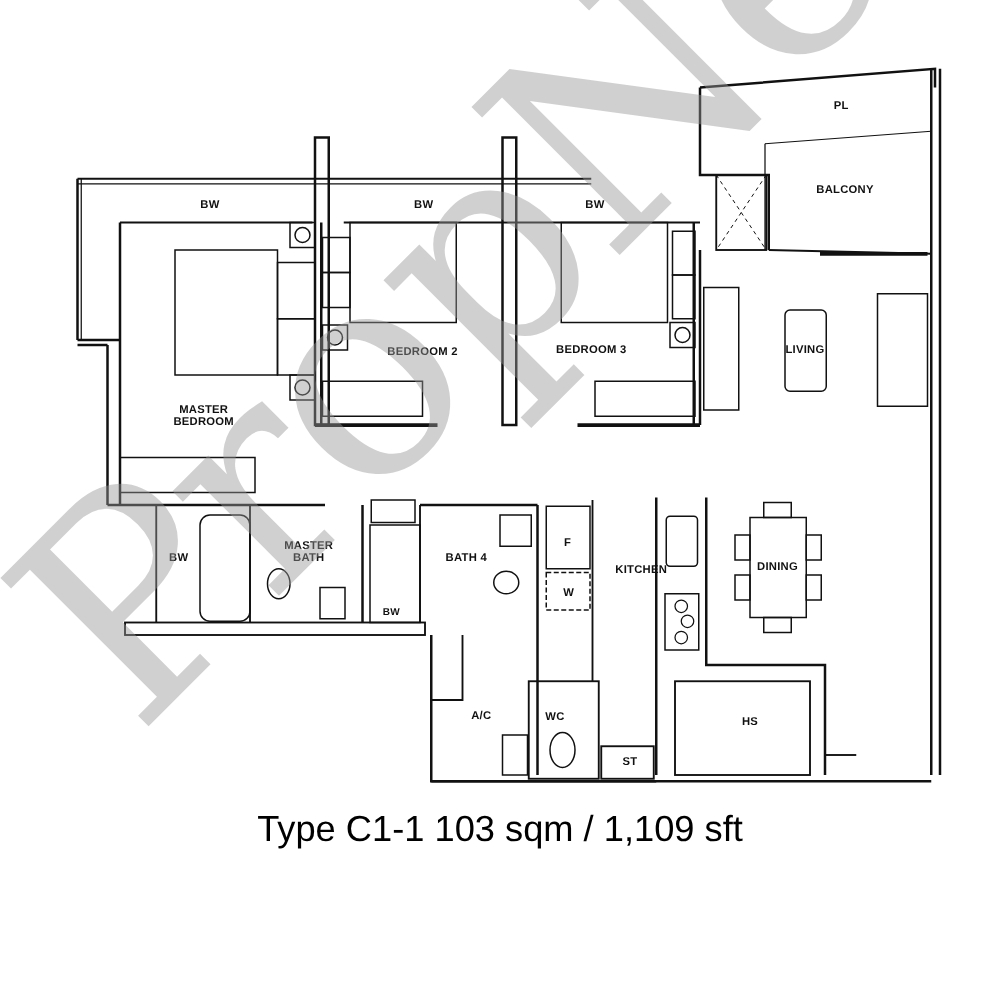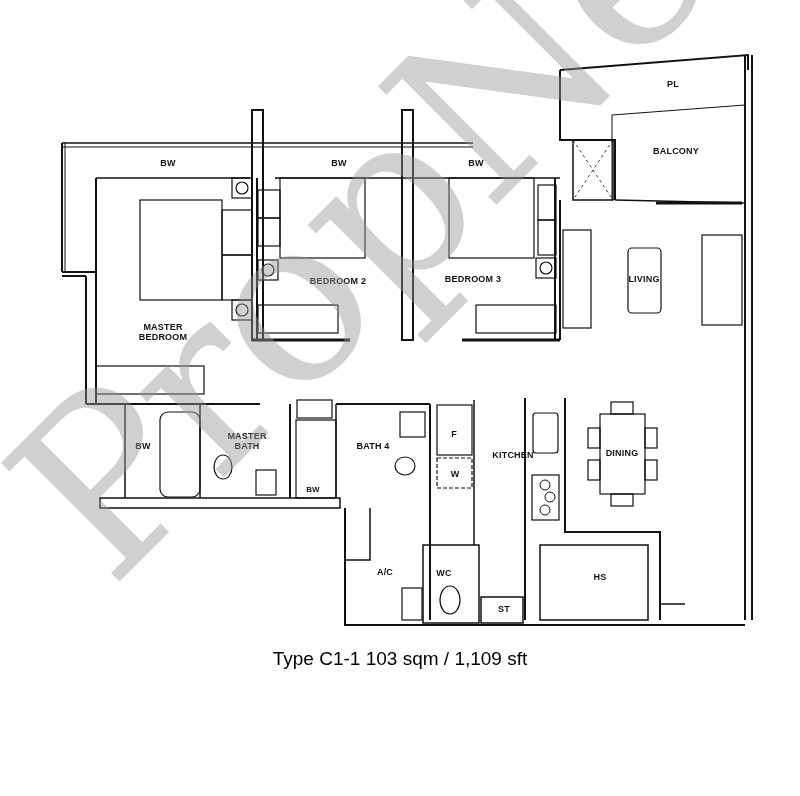--- a/index.html
+++ b/index.html
@@ -1,20 +1,20 @@
 <!DOCTYPE html>
 <html><head>
 <meta charset="utf-8">
 <style>
   html,body{margin:0;padding:0;background:#fff;}
   body{width:800px;height:796px;position:relative;overflow:hidden;font-family:"Liberation Sans",sans-serif;}
   #plan{position:absolute;left:0;top:0;width:800px;height:796px;}
   .lbl{position:absolute;font-family:"Liberation Sans",sans-serif;font-weight:bold;font-size:9px;color:#111;letter-spacing:0.2px;white-space:nowrap;transform:translate(-50%,-50%);line-height:10px;text-align:center;}
   .lbl.small{font-size:8px;}
-  #caption{position:absolute;left:0;top:648px;width:800px;text-align:center;font-family:"Liberation Sans",sans-serif;font-size:19px;color:#000;}
+  #caption{position:absolute;left:0;top:648px;width:800px;text-align:center;font-family:"Liberation Sans",sans-serif;font-size:29px;color:#000;}
   #watermark{position:absolute;left:-40px;top:440px;font-family:"DejaVu Serif",serif;font-size:230px;color:rgba(150,150,150,0.45);transform:rotate(-45deg);transform-origin:0 0;white-space:nowrap;pointer-events:none;letter-spacing:-4px;}
 </style>
 </head>
 <body>
 
 <div id="plan">
 <svg width="800" height="796" viewBox="0 0 800 796" fill="none" stroke="#111" stroke-width="2">
 
   <g>
     <line x1="62" y1="143" x2="473" y2="143" stroke-width="1.5"></line>

